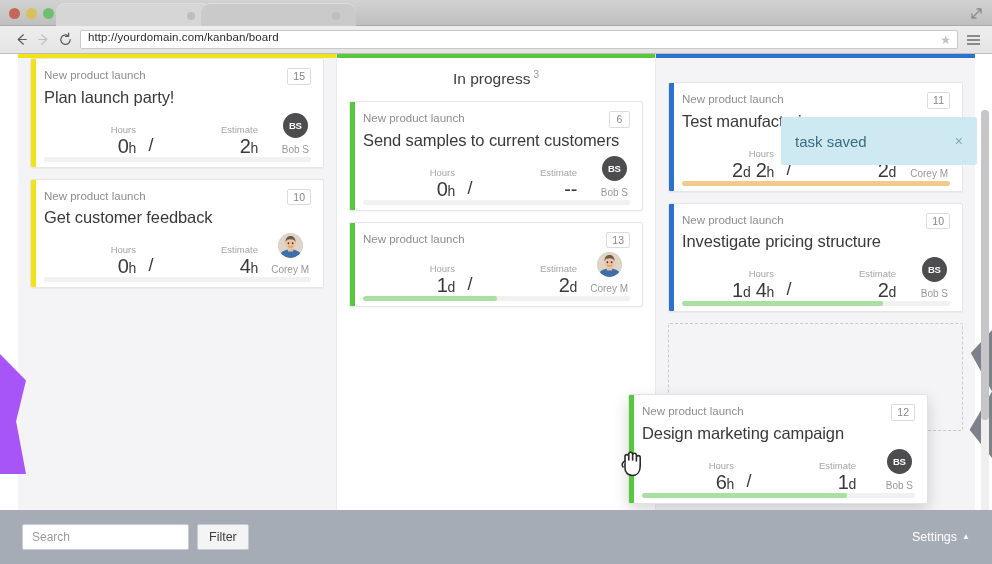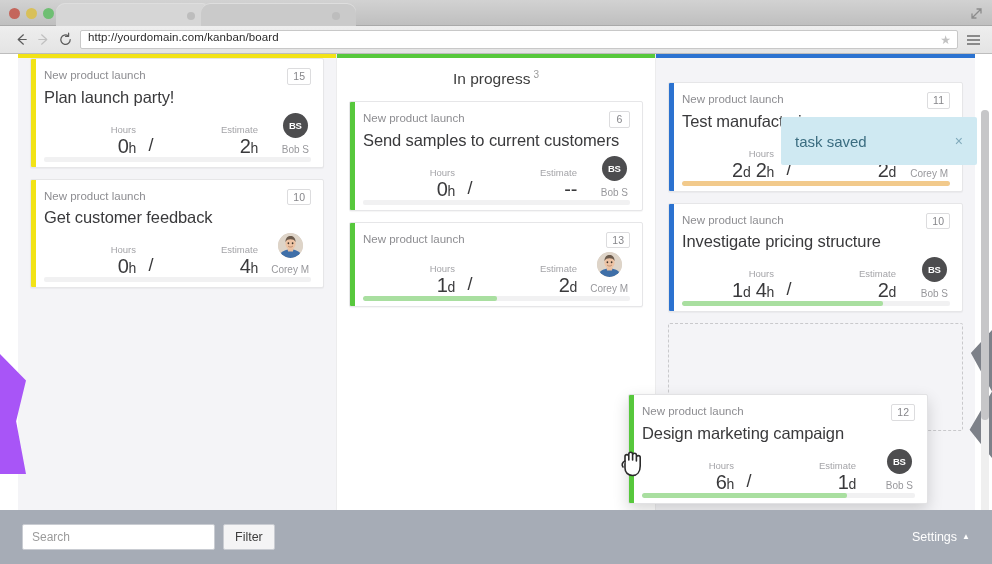--- a/index.html
+++ b/index.html
@@ -198,21 +198,21 @@
   .toast .close { margin-left: auto; font-size: 14px; color: #7fa9ba; line-height: 1; }
 
   
   .footer {
     position: absolute; left: 0; bottom: 0; width: 992px; height: 54px;
     background: #a6acb6;
     display: flex; align-items: center; padding: 0 22px;
     z-index: 5;
   }
   .search-input {
-    width: 193px; height: 26px;
+    width: 167px; height: 26px;
     background: #fff; border: 1px solid #c9ccd2; border-radius: 2px;
     padding: 0 9px; font-size: 12px; color: #333;
     font-family: "Liberation Sans", sans-serif;
     outline: none;
   }
   .search-input::placeholder { color: #9b9b9b; }
   .filter-btn {
     height: 26px; margin-left: 8px; padding: 0 11px;
     background: #f4f4f5; border: 1px solid #c9ccd2; border-radius: 2px;
     font-size: 12.5px; color: #3d3d3d;

